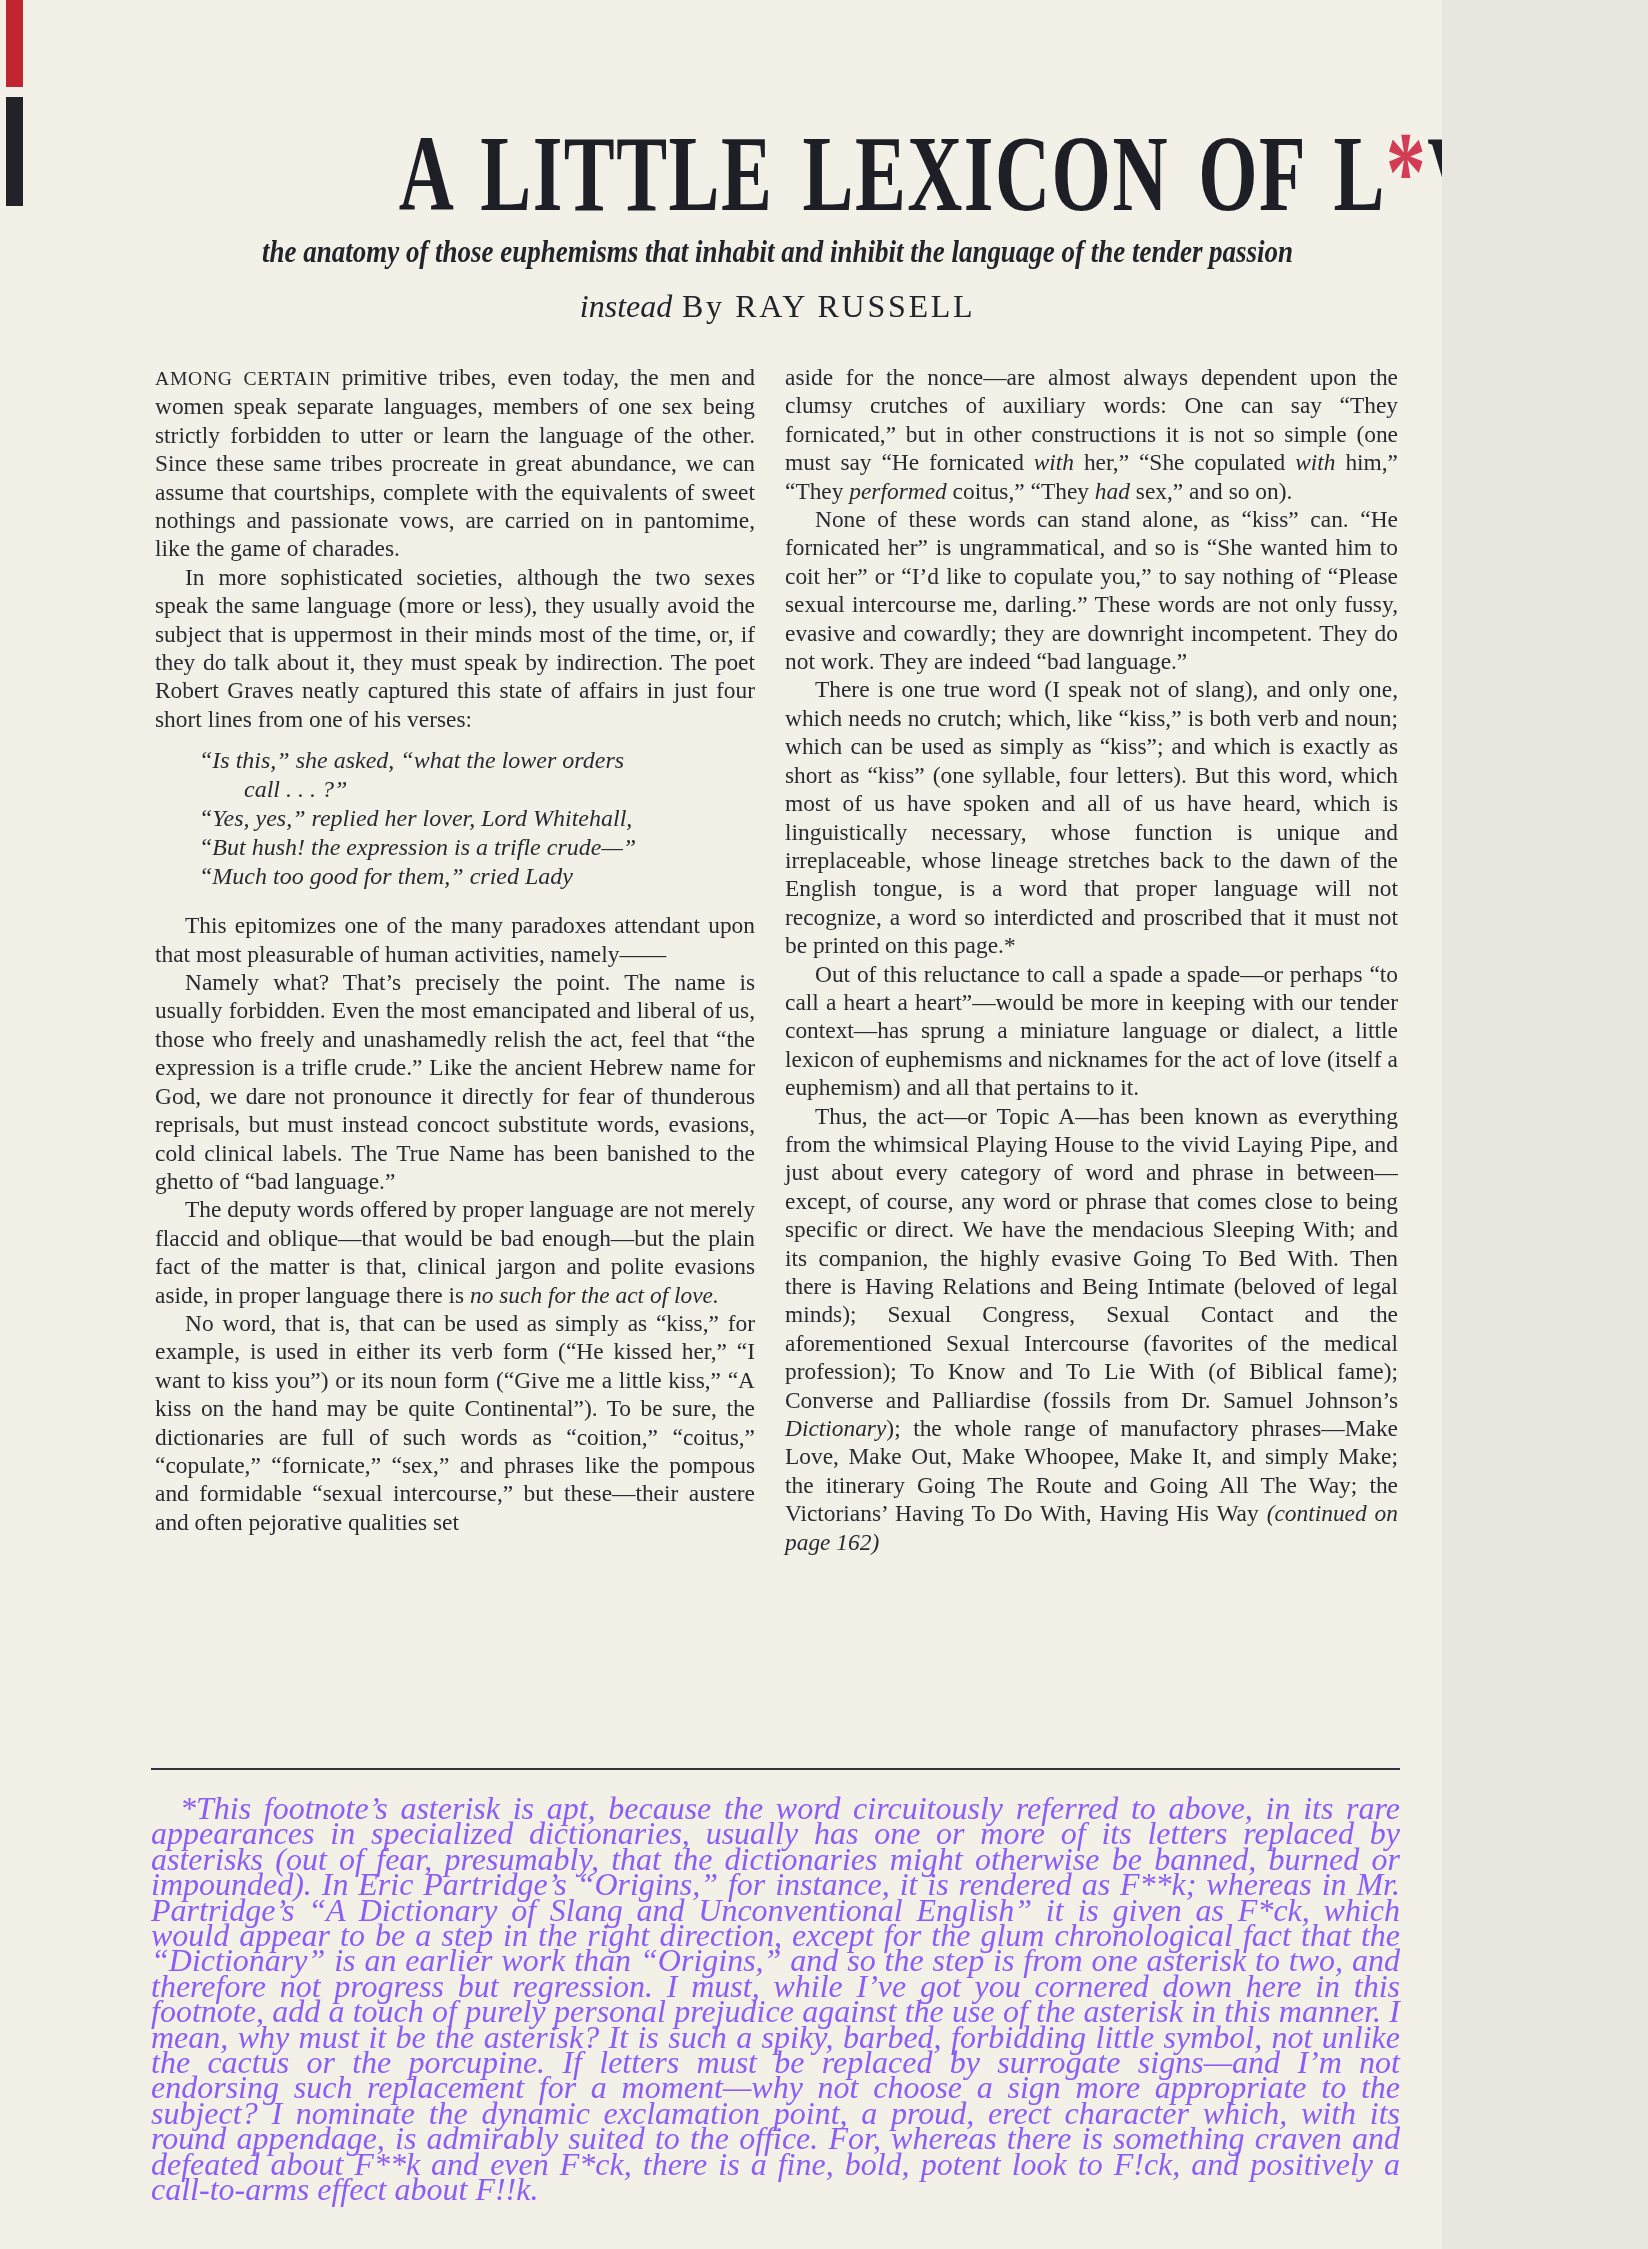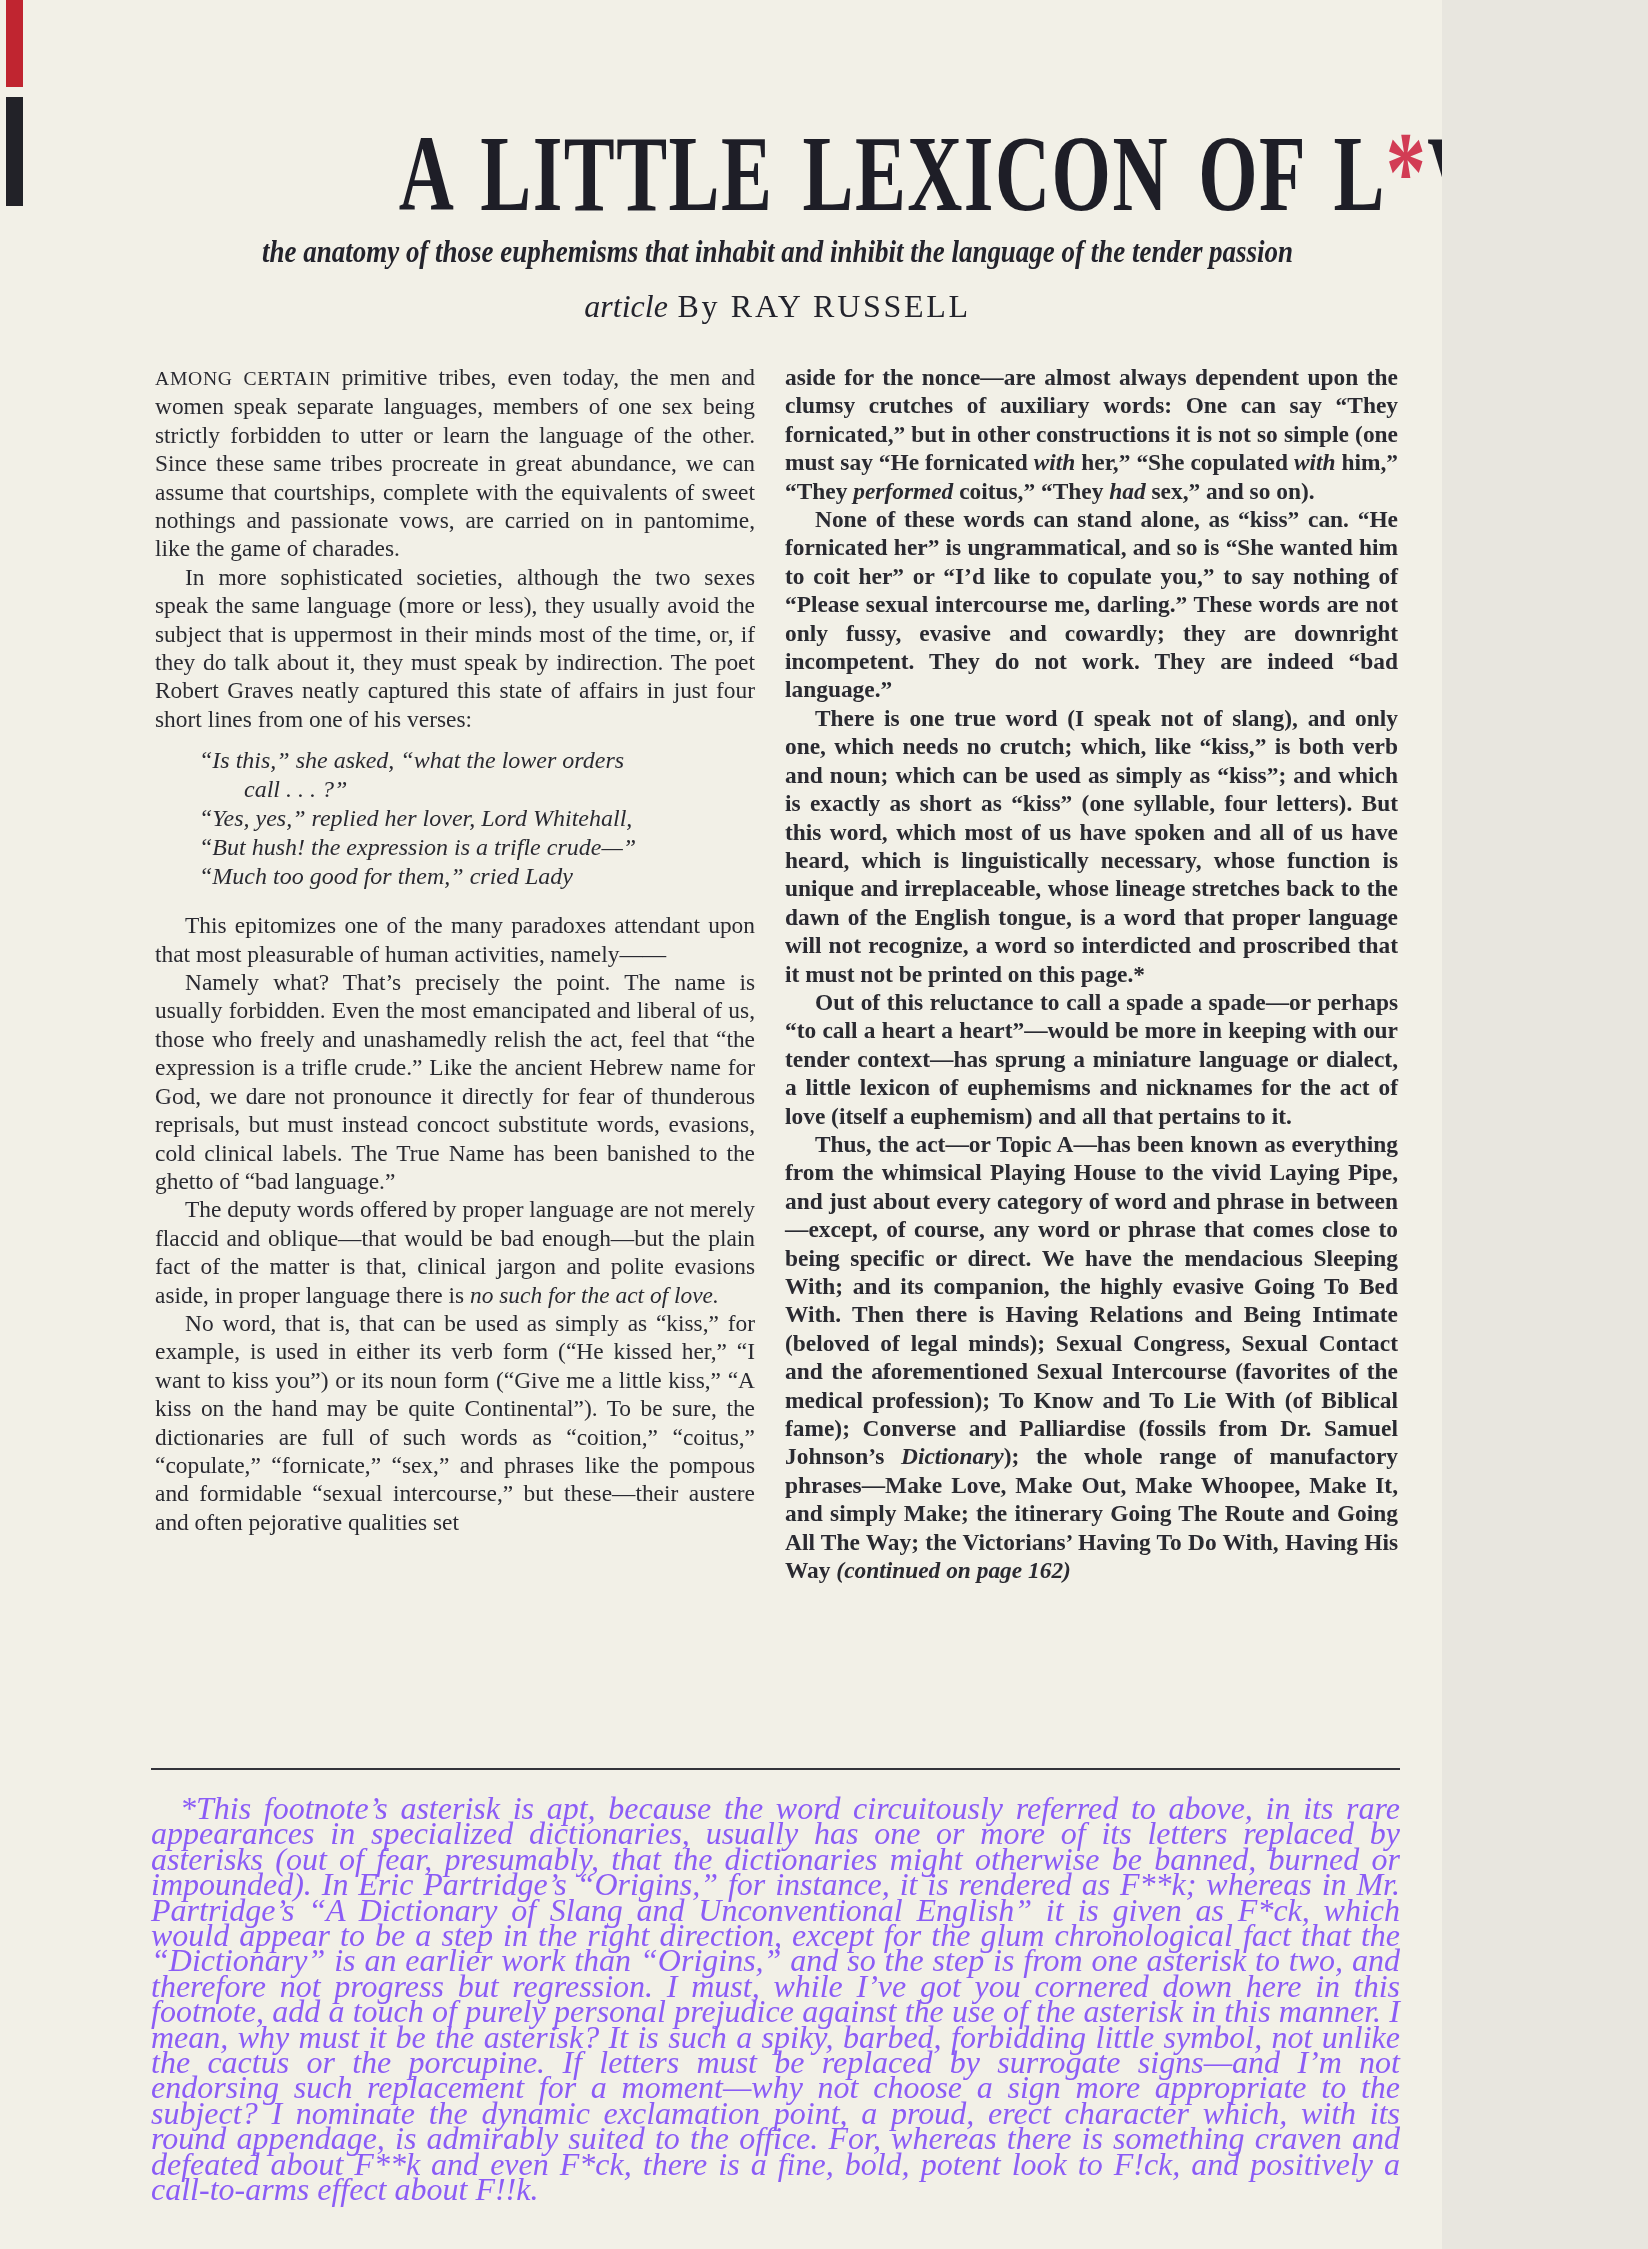--- a/index.html
+++ b/index.html
@@ -31,21 +31,21 @@
   .subtitle-inner{display:inline-block;transform:scaleX(0.87);transform-origin:center top;}
   .byline{margin:0;position:absolute;top:289px;left:0;width:100%;font-size:32px;line-height:1.1;color:#23232c;}
   .byline-article{font-style:italic;font-weight:400;margin-right:9.6px;}
   .byline-author{font-weight:400;letter-spacing:2.7px;}
 
   .col{
     position:absolute;top:363px;
     font-size:23.4px;line-height:28.4px;text-align:justify;color:#2a2a31;
   }
   .col-left{left:155px;width:600px;}
-  .col-right{left:785px;width:613px;font-weight:bold;}
+  .col-right{left:785px;width:613px;}
   .body-p{margin:0;}
   .body-p.ind{text-indent:30px;}
   .sc{font-size:0.84em;letter-spacing:0.7px;}
   .i{font-style:italic;}
   .verse{
     margin:12.4px 0 20.6px 44px;
     font-style:italic;font-size:24px;line-height:29px;text-align:left;
   }
   .verse-line.vcont{padding-left:45px;}
 
@@ -61,21 +61,21 @@
 <body>
 
 <div class="page">
 
   <div class="edge-mark red" style="background: rgb(192, 37, 48);"></div>
   <div class="edge-mark dark" style="background: rgb(34, 34, 40);"></div>
 
   <header class="masthead">
     <h1 class="title"><span class="title-inner"><span>A LITTLE LEXICON OF L</span><span class="accent" style="color: rgb(210, 60, 84);">*</span><span>VE</span></span></h1>
     <p class="subtitle"><span class="subtitle-inner">the anatomy of those euphemisms that inhabit and inhibit the language of the tender passion</span></p>
-    <p class="byline"><span class="byline-article">article</span><span class="byline-author">By RAY RUSSELL</span></p>
+    <p class="byline"><span class="byline-article">instead</span><span class="byline-author">By RAY RUSSELL</span></p>
   </header>
 
   <section class="col col-left">
     <p class="body-p"><span class="sc">AMONG CERTAIN </span><span>primitive tribes, even today, the men and women speak separate languages, members of one sex being strictly forbidden to utter or learn the language of the other. Since these same tribes procreate in great abundance, we can assume that courtships, complete with the equivalents of sweet nothings and passionate vows, are carried on in pantomime, like the game of charades.</span></p>
     <p class="body-p ind"><span>In more sophisticated societies, although the two sexes speak the same language (more or less), they usually avoid the subject that is uppermost in their minds most of the time, or, if they do talk about it, they must speak by indirection. The poet Robert Graves neatly captured this state of affairs in just four short lines from one of his verses:</span></p>
     <div class="verse">
       <div class="verse-line">“Is this,” she asked, “what the lower orders</div>
       <div class="verse-line vcont">call . . . ?”</div>
       <div class="verse-line">“Yes, yes,” replied her lover, Lord Whitehall,</div>
       <div class="verse-line">“But hush! the expression is a trifle crude—”</div>

